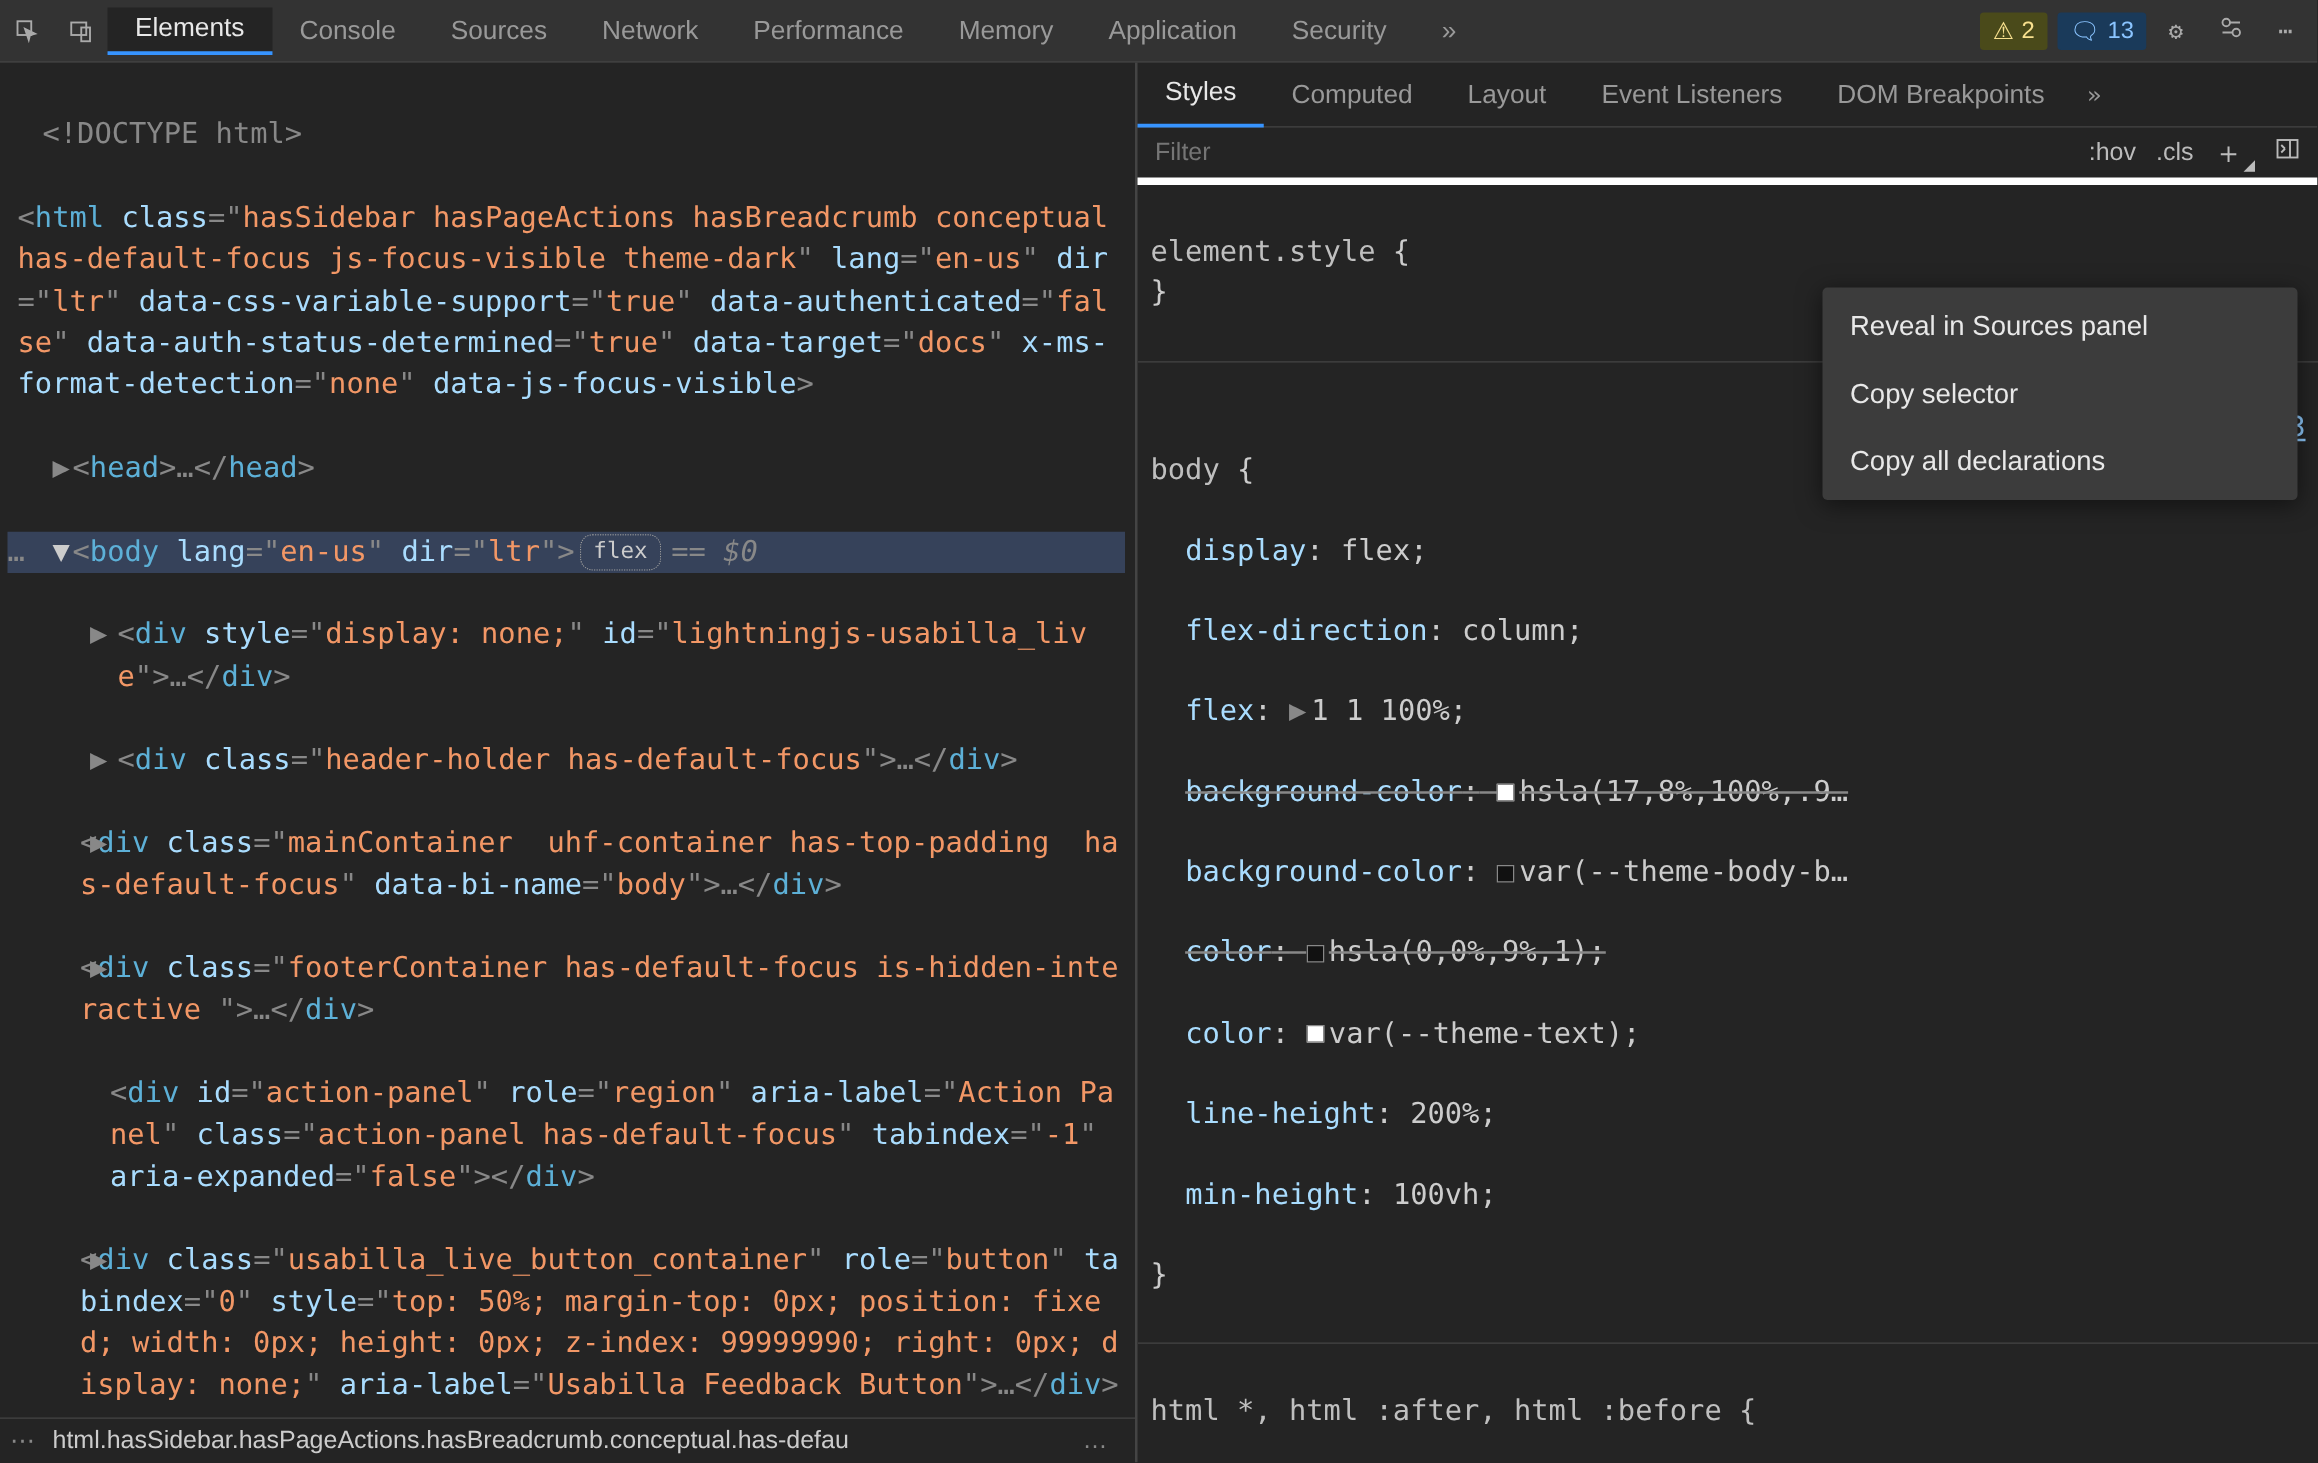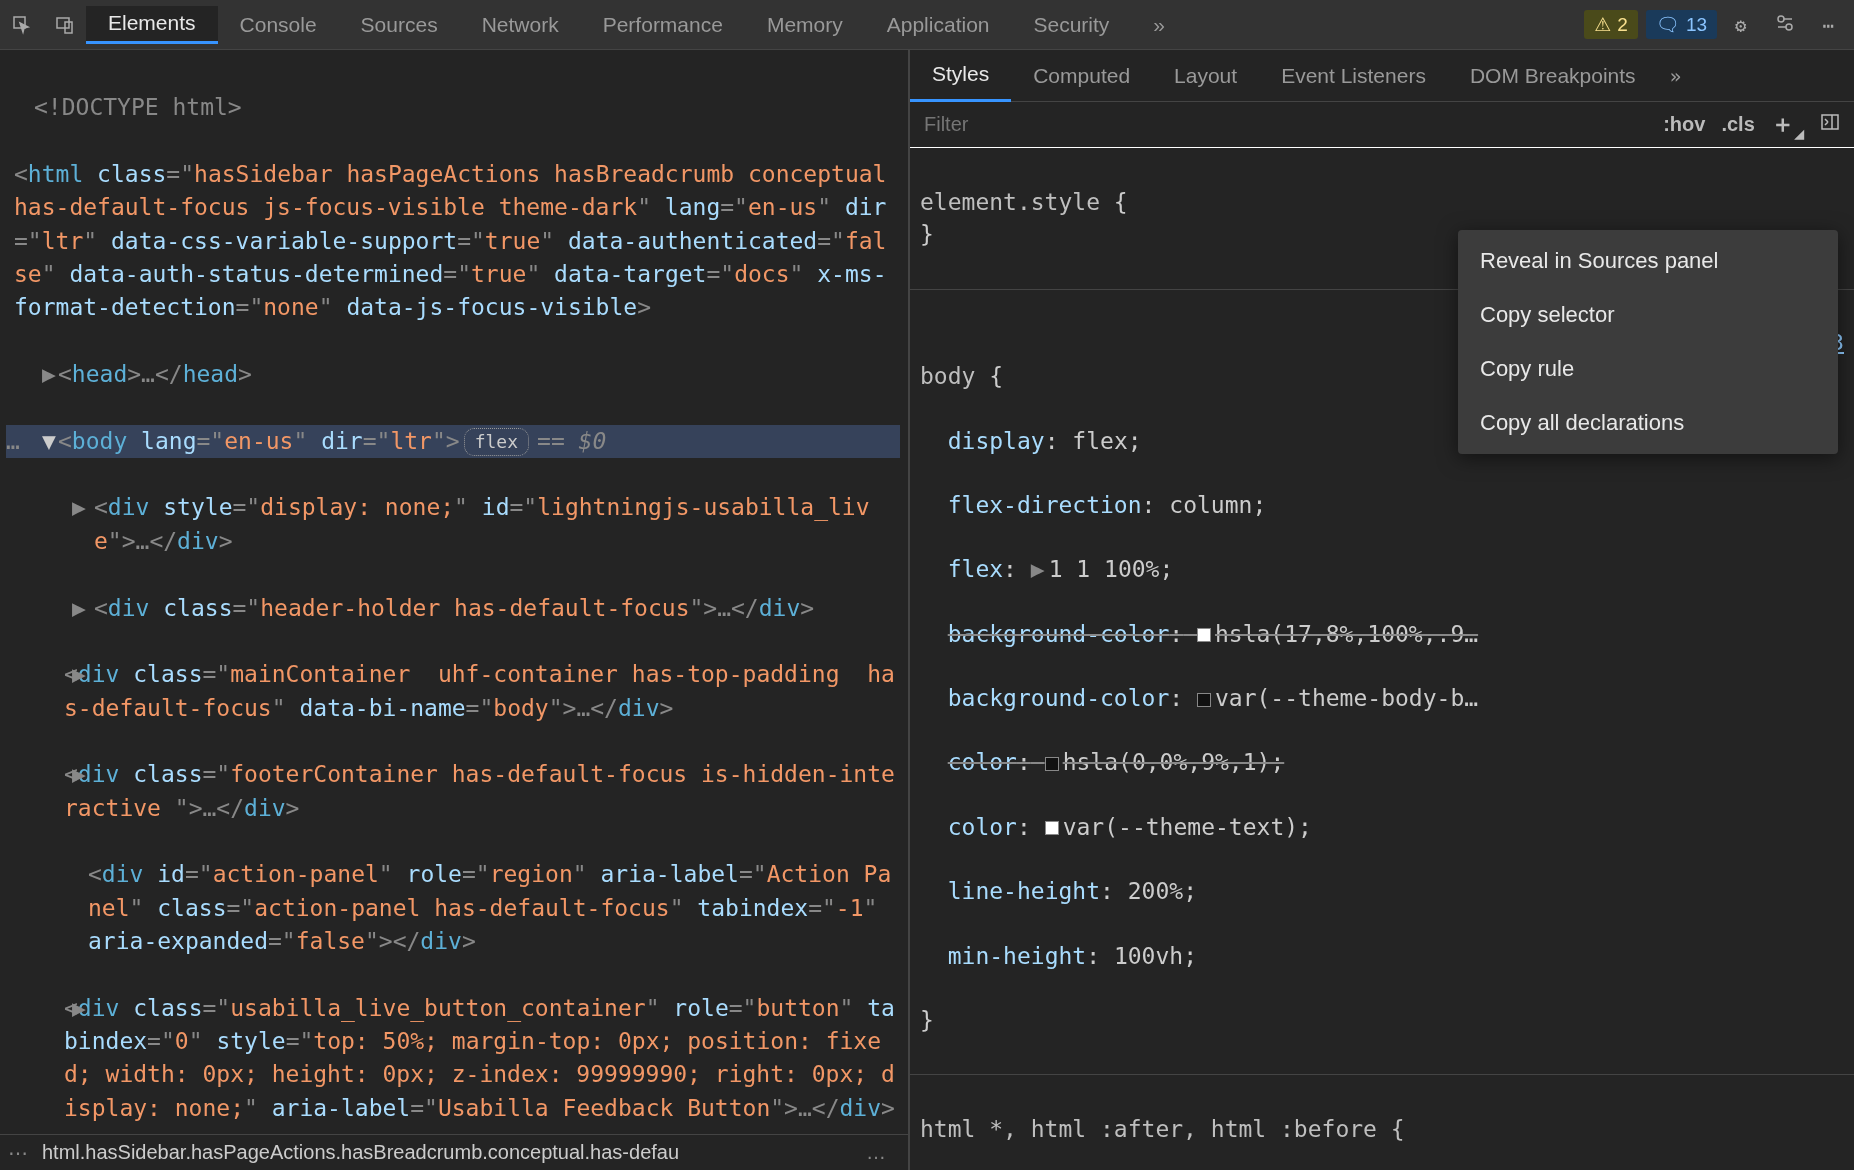--- a/index.html
+++ b/index.html
@@ -88,29 +88,29 @@
 }
 .sub-tab {
   padding: 0 22px; height: 52px; display: flex; align-items: center;
   color: #999; cursor: pointer;
   font-family: -apple-system, sans-serif; font-size: 21px;
 }
 .sub-tab.active { color: #e8e8e8; border-bottom: 3px solid #3794ff; }
 .sub-more { color: #999; padding: 0 12px; cursor: pointer; }
 
 .filter-bar {
-  height: 46px; border-bottom: 1px solid #ffffff; display: flex; align-items: center;
+  height: 46px; border-bottom: 6px solid #ffffff; display: flex; 
 }
 .filter-input {
   flex: 1; background: transparent; border: none; color: #ccc;
   padding: 0 14px; font-family: -apple-system, sans-serif; font-size: 20px;
   outline: none;
 }
 .filter-tools { display: flex; align-items: center; gap: 16px; padding: 0 14px 0 0; color: #bbb; }
-.filter-tools span { cursor: pointer; font-family: -apple-system, sans-serif; font-size: 20px; font-weight: bold; }
+.filter-tools span { cursor: pointer; font-family: -apple-system, sans-serif; font-size: 20px; }
 
 .styles-content {
   flex: 1; overflow: auto;
   font-size: 23px;
   line-height: 1.4;
 }
 .rule-block {
   border-bottom: 1px solid #444; padding: 6px 10px 6px 10px;
   white-space: pre-wrap; word-break: break-all;
 }
@@ -256,17 +256,16 @@
 <span class="selector">html *, html :after, html :before {</span><br>
 &nbsp;&nbsp; <br>
 }
       </div>
 
     </div>
 
     <div class="context-menu">
       <div class="cm-item">Reveal in Sources panel</div>
       <div class="cm-item">Copy selector</div>
-      <div class="cm-item">Copy rule</div>
       <div class="cm-item">Copy all declarations</div>
     </div>
   </div>
 </div>
 
 </body></html>

